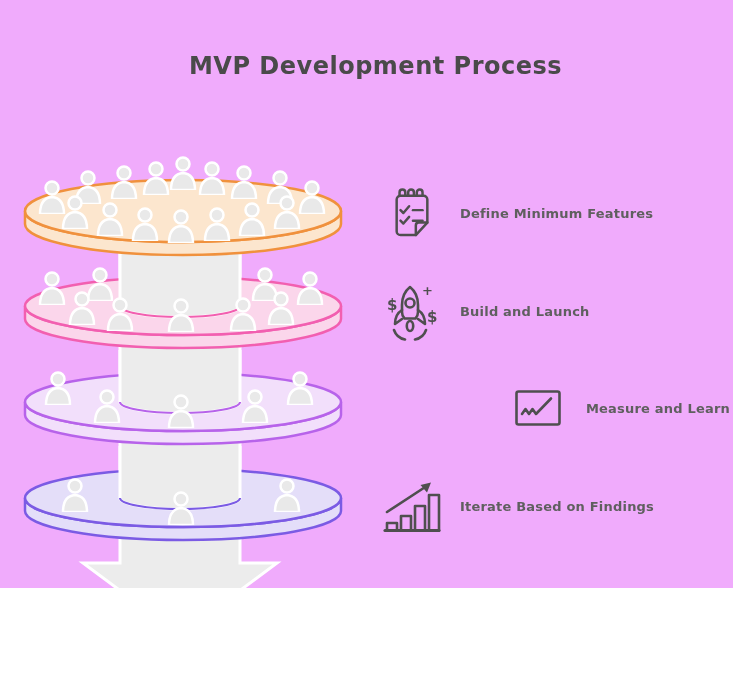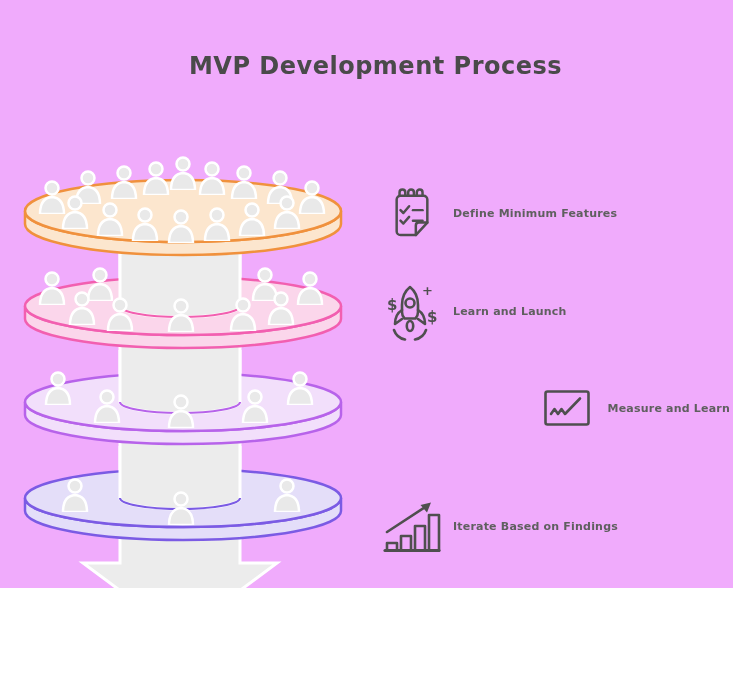--- a/index.html
+++ b/index.html
@@ -7,28 +7,28 @@
     position:relative;width:733px;height:588px;background:#f0abfc;
     font-family:"DejaVu Sans","Liberation Sans",sans-serif;overflow:hidden;
   }
   .title{
     position:absolute;top:52px;left:0;width:100%;text-align:center;
     font-size:24px;font-weight:bold;color:#4a4a4a;letter-spacing:.5px;
     transform:translateX(9px);
   }
   .funnel-svg{position:absolute;left:0;top:0;}
   .step{position:absolute;left:380px;display:flex;align-items:center;height:64px;width:350px;}
-  .step-1{top:181px;} .step-2{top:279px;} .step-3{top:376px;justify-content:flex-end;} .step-4{top:494px;}
+  .step-1{top:181px;} .step-2{top:279px;} .step-3{top:376px;justify-content:flex-end;} .step-4{top:474px;}
   .icon-box{flex:0 0 64px;width:64px;display:flex;justify-content:center;align-items:center;}
   .icon{stroke:#4f4f4f;fill:none;stroke-width:2.6;stroke-linecap:round;stroke-linejoin:round;}
   .icon .glyph{fill:#4f4f4f;stroke:none;font-family:"DejaVu Sans",sans-serif;font-weight:bold;}
   .icon .solid{fill:#4f4f4f;stroke:none;}
   .icon .thick{stroke-width:3.2;}
   .step-label{
-    margin-left:9px;font-size:11px;font-weight:bold;color:#5f5f5f;
+    margin-left:16px;font-size:13px;font-weight:bold;color:#5f5f5f;
     letter-spacing:.2px;white-space:nowrap;
   }
   .disc-edge{stroke-width:2.5;}
   .seg{stroke:#ffffff;stroke-width:3;}
   .rim{fill:none;stroke-width:2.2;}
   .arrow-body{stroke:#ffffff;stroke-width:3;}
   .person-shape{stroke:#ffffff;stroke-width:2.5;}
 </style>
 </head>
 <body>
@@ -132,21 +132,21 @@
         <path d="M16,29 C11,32 9,37 9,43 L16,38"></path>
         <path d="M32,29 C37,32 39,37 39,43 L32,38"></path>
         <ellipse cx="24" cy="45" rx="3.2" ry="5"></ellipse>
         <path d="M8,49 C10,55 14,57.5 19,58.5"></path>
         <path d="M40,49 C38,55 34,57.5 29,58.5"></path>
         <text class="glyph" x="1" y="29" font-size="15">$</text>
         <text class="glyph" x="36" y="14" font-size="13">+</text>
         <text class="glyph" x="41" y="41" font-size="15">$</text>
       </svg>
     </div>
-    <span class="step-label">Learn and Launch</span>
+    <span class="step-label">Build and Launch</span>
   </div>
 
   <div class="step step-3">
     <div class="icon-box">
       <svg class="icon" width="46" height="36" viewBox="0 0 46 36">
         <rect x="1.5" y="1.5" width="43" height="33" rx="2"></rect>
         <polyline points="7,24 10.5,19 14,24 17.5,19 21,24 36,8.5"></polyline>
       </svg>
     </div>
     <span class="step-label">Measure and Learn</span>

